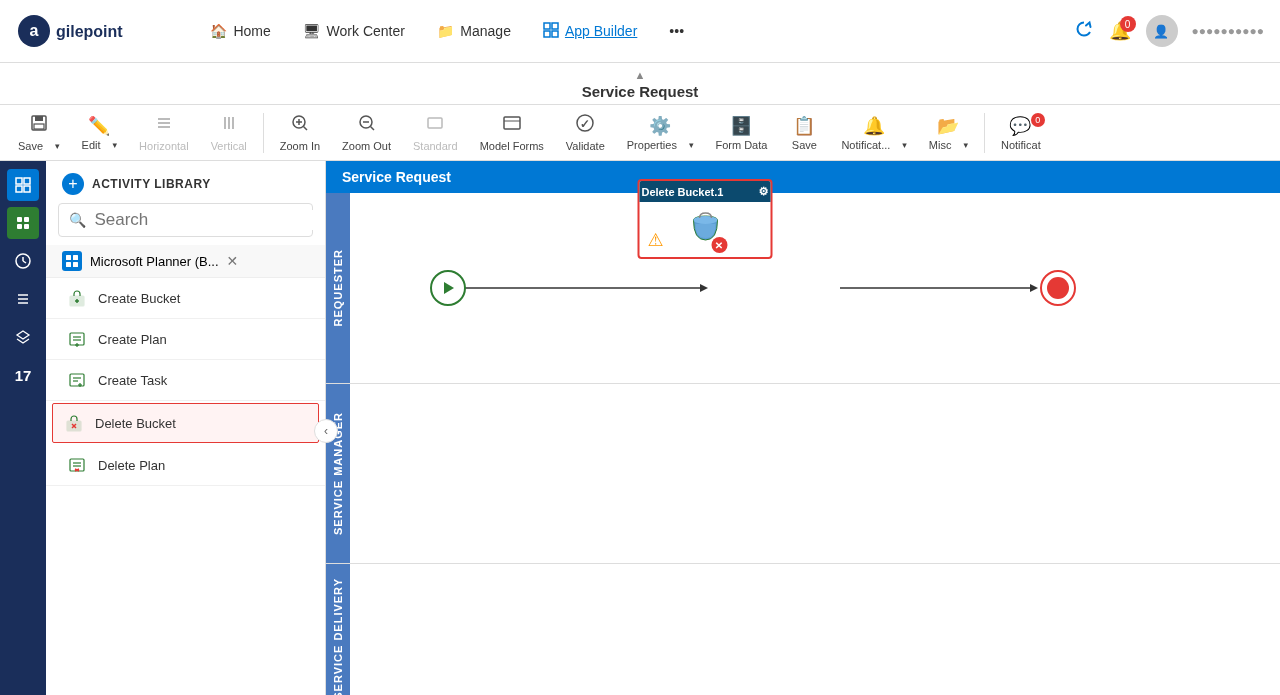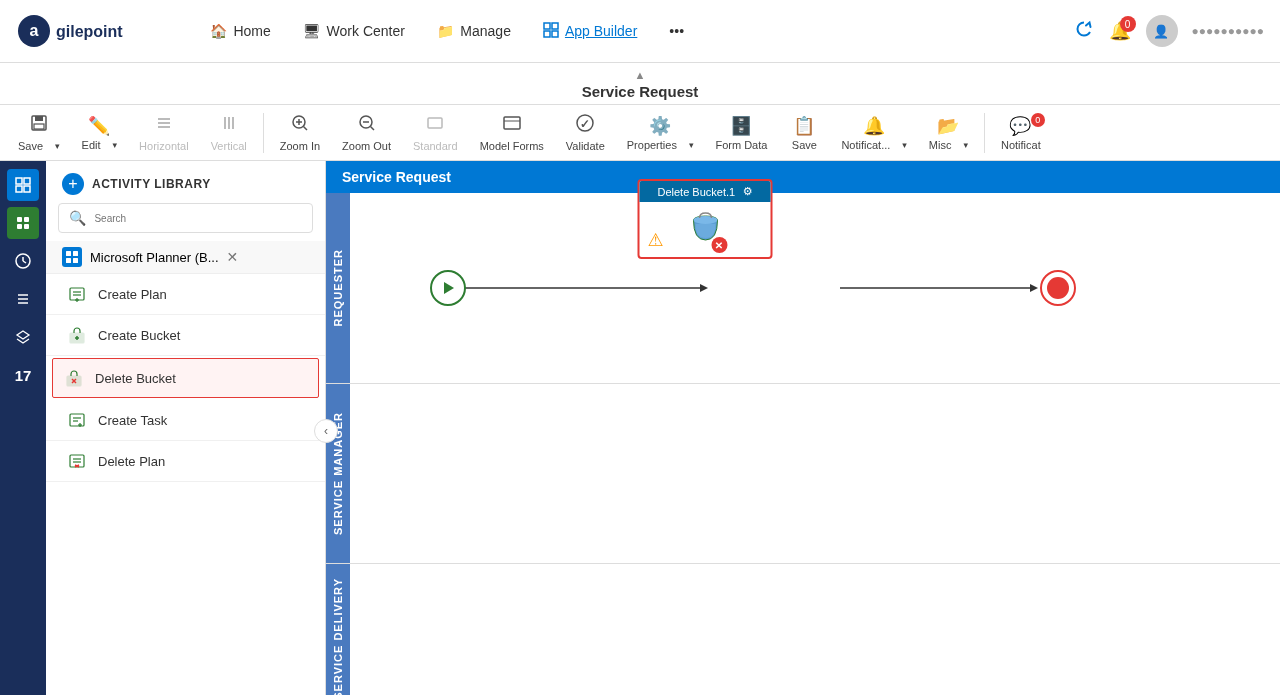--- a/index.html
+++ b/index.html
@@ -84,21 +84,21 @@
     .add-btn {
       width: 22px; height: 22px; border-radius: 50%; background: #0078d4;
       color: #fff; font-size: 16px; border: none; cursor: pointer;
       display: flex; align-items: center; justify-content: center; line-height: 1;
     }
     .search-box {
       margin: 0 12px 8px; display: flex; align-items: center;
       border: 1px solid #ddd; border-radius: 4px; padding: 6px 10px; gap: 8px;
     }
     .search-box input {
-      border: none; outline: none; font-size: 10px; flex: 1; color: #ec4899;
+      border: none; outline: none; font-size: 17px; flex: 1; color: #ec4899;
     }
     .search-icon { color: #999; font-size: 14px; }
 
     
     .planner-tag {
       display: flex; align-items: center; padding: 6px 12px 6px 16px;
       background: #f8f8f8; border-bottom: 1px solid #eee; gap: 8px;
     }
     .planner-icon { width: 20px; height: 20px; background: #0078d4; border-radius: 3px; display: flex; align-items: center; justify-content: center; }
     .close-btn { background: none; border: none; cursor: pointer; font-size: 14px; color: #777; }
@@ -155,22 +155,22 @@
       color: #2e7d32; font-size: 14px;
     }
 
     
     .task-node {
       position: absolute; top: 50%; left: 50%; transform: translate(-50%, -55%);
       width: 130px; background: #fff;
       border: 2px solid #e53935; border-radius: 4px;
     }
     .task-node-header {
-      background: #0369a1; color: #fff; font-size: 11px; font-weight: 400;
-      padding: 4px 18px; display: flex; align-items: center; justify-content: space-between;
+      background: #0c4a6e; color: #fff; font-size: 11px; font-weight: 700;
+      padding: 4px 2px; display: flex; align-items: center; justify-content: space-between;
       border-radius: 2px 2px 0 0;
     }
     .task-node-body {
       padding: 8px; display: flex; align-items: center; justify-content: center;
       gap: 6px; min-height: 50px; position: relative;
     }
     .task-icon-container { position: relative; }
 
     
     ::-webkit-scrollbar { width: 6px; height: 6px; }
@@ -431,65 +431,65 @@
       </div>
       <span>Microsoft Planner (B...</span>
       <button class="close-btn">✕</button>
     </div>
 
     <div class="activity-list">
 
       <div class="activity-item">
         <div class="activity-item-icon">
           <svg width="20" height="20" viewBox="0 0 20 20">
+            <rect x="3" y="8" width="14" height="10" rx="1" fill="#2e7d32" opacity="0.15" stroke="#2e7d32" stroke-width="1.2"></rect>
+            <path d="M7 8V6a3 3 0 016 0v2" fill="none" stroke="#2e7d32" stroke-width="1.2"></path>
+            <line x1="10" y1="11" x2="10" y2="15" stroke="#2e7d32" stroke-width="1.5"></line>
+            <line x1="8" y1="13" x2="12" y2="13" stroke="#2e7d32" stroke-width="1.5"></line>
+          </svg>
+        </div>
+        <span class="activity-item-label">Create Bucket</span>
+      </div>
+
+      <div class="activity-item">
+        <div class="activity-item-icon">
+          <svg width="20" height="20" viewBox="0 0 20 20">
             <rect x="3" y="4" width="14" height="12" rx="1" fill="none" stroke="#2e7d32" stroke-width="1.2"></rect>
             <line x1="6" y1="8" x2="14" y2="8" stroke="#2e7d32" stroke-width="1.2"></line>
             <line x1="6" y1="11" x2="14" y2="11" stroke="#2e7d32" stroke-width="1.2"></line>
             <line x1="10" y1="14" x2="10" y2="18" stroke="#2e7d32" stroke-width="1.2"></line>
             <line x1="8" y1="16" x2="12" y2="16" stroke="#2e7d32" stroke-width="1.2"></line>
           </svg>
         </div>
         <span class="activity-item-label">Create Plan</span>
-      </div>
-
-      <div class="activity-item">
-        <div class="activity-item-icon">
-          <svg width="20" height="20" viewBox="0 0 20 20">
-            <rect x="3" y="8" width="14" height="10" rx="1" fill="#2e7d32" opacity="0.15" stroke="#2e7d32" stroke-width="1.2"></rect>
-            <path d="M7 8V6a3 3 0 016 0v2" fill="none" stroke="#2e7d32" stroke-width="1.2"></path>
-            <line x1="10" y1="11" x2="10" y2="15" stroke="#2e7d32" stroke-width="1.5"></line>
-            <line x1="8" y1="13" x2="12" y2="13" stroke="#2e7d32" stroke-width="1.5"></line>
-          </svg>
-        </div>
-        <span class="activity-item-label">Create Bucket</span>
-      </div>
-
-      <div class="activity-item selected">
-        <div class="activity-item-icon">
-          <svg width="20" height="20" viewBox="0 0 20 20">
-            <rect x="3" y="8" width="14" height="10" rx="1" fill="#2e7d32" opacity="0.15" stroke="#2e7d32" stroke-width="1.2"></rect>
-            <path d="M7 8V6a3 3 0 016 0v2" fill="none" stroke="#2e7d32" stroke-width="1.2"></path>
-            <line x1="8" y1="11" x2="12" y2="15" stroke="#e53935" stroke-width="1.5"></line>
-            <line x1="12" y1="11" x2="8" y2="15" stroke="#e53935" stroke-width="1.5"></line>
-          </svg>
-        </div>
-        <span class="activity-item-label">Delete Bucket</span>
       </div>
 
       <div class="activity-item">
         <div class="activity-item-icon">
           <svg width="20" height="20" viewBox="0 0 20 20">
             <rect x="3" y="4" width="14" height="12" rx="1" fill="none" stroke="#2e7d32" stroke-width="1.2"></rect>
             <line x1="6" y1="8" x2="14" y2="8" stroke="#2e7d32" stroke-width="1.2"></line>
             <line x1="6" y1="11" x2="11" y2="11" stroke="#2e7d32" stroke-width="1.2"></line>
             <line x1="13" y1="13" x2="13" y2="17" stroke="#2e7d32" stroke-width="1.2"></line>
             <line x1="11" y1="15" x2="15" y2="15" stroke="#2e7d32" stroke-width="1.2"></line>
           </svg>
         </div>
         <span class="activity-item-label">Create Task</span>
+      </div>
+
+      <div class="activity-item selected">
+        <div class="activity-item-icon">
+          <svg width="20" height="20" viewBox="0 0 20 20">
+            <rect x="3" y="8" width="14" height="10" rx="1" fill="#2e7d32" opacity="0.15" stroke="#2e7d32" stroke-width="1.2"></rect>
+            <path d="M7 8V6a3 3 0 016 0v2" fill="none" stroke="#2e7d32" stroke-width="1.2"></path>
+            <line x1="8" y1="11" x2="12" y2="15" stroke="#e53935" stroke-width="1.5"></line>
+            <line x1="12" y1="11" x2="8" y2="15" stroke="#e53935" stroke-width="1.5"></line>
+          </svg>
+        </div>
+        <span class="activity-item-label">Delete Bucket</span>
       </div>
 
       <div class="activity-item">
         <div class="activity-item-icon">
           <svg width="20" height="20" viewBox="0 0 20 20">
             <rect x="3" y="4" width="14" height="12" rx="1" fill="none" stroke="#2e7d32" stroke-width="1.2"></rect>
             <line x1="6" y1="8" x2="14" y2="8" stroke="#2e7d32" stroke-width="1.2"></line>
             <line x1="6" y1="11" x2="14" y2="11" stroke="#2e7d32" stroke-width="1.2"></line>
             <line x1="8" y1="14" x2="12" y2="16" stroke="#e53935" stroke-width="1.5"></line>
             <line x1="12" y1="14" x2="8" y2="16" stroke="#e53935" stroke-width="1.5"></line>

